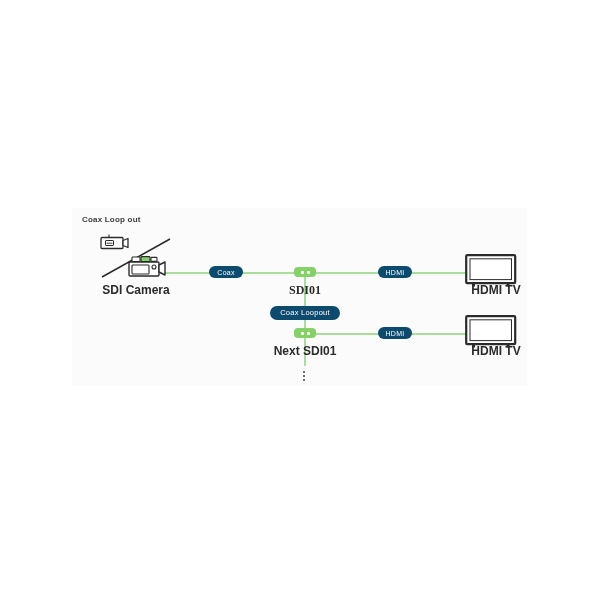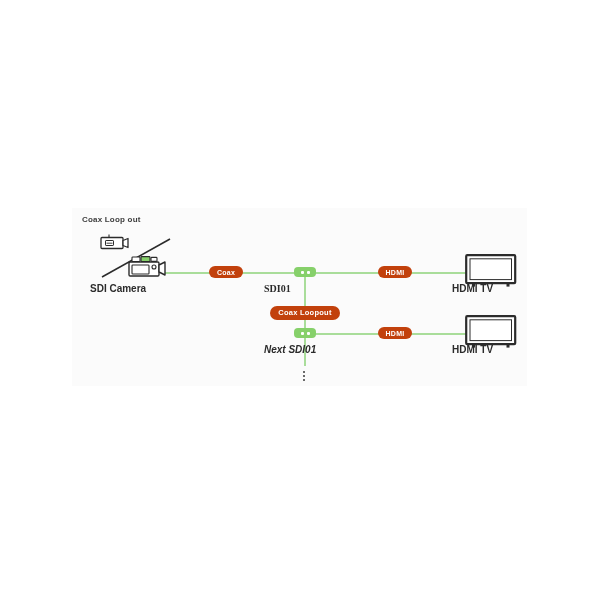--- a/index.html
+++ b/index.html
@@ -20,24 +20,24 @@
     font-size:8px;font-weight:700;color:#3d3d3d;letter-spacing:.2px;
   }
 
   
   .line-h{position:absolute;height:2px;background:#a9dd9a;}
   .line-v{position:absolute;width:2px;background:#a9dd9a;}
 
   
   .pill{
     position:absolute;
-    background:#c2410c;
+    background:#0c4a6e;
     color:#ffffff;
     border-radius:999px;
-    font-size:7px;font-weight:700;letter-spacing:.25px;
+    font-size:7px;font-weight:400;letter-spacing:.25px;
     display:flex;align-items:center;justify-content:center;
     line-height:1;
     white-space:nowrap;
     box-sizing:border-box;
   }
   .pill.coax{left:209px;top:266px;width:34px;height:12px;}
   .pill.hdmi1{left:378px;top:266px;width:34px;height:12px;}
   .pill.loopout{left:270px;top:306px;width:70px;height:14px;font-size:7.5px;}
   .pill.hdmi2{left:378px;top:327px;width:34px;height:12px;}
 
@@ -47,25 +47,25 @@
     background:#86d06a;border-radius:4px;
     display:flex;align-items:center;justify-content:center;gap:3px;
     box-sizing:border-box;
   }
   .device .port{width:3px;height:3px;background:#ffffff;border-radius:1px;}
   .device.sdi1{left:294px;top:267px;}
   .device.sdi2{left:294px;top:328px;}
 
   .node-label{
     position:absolute;
-    font-size:10px;font-weight:700;color:#2b2b2b;
-    white-space:nowrap;text-align:left;
+    font-size:12px;font-weight:700;color:#2b2b2b;
+    white-space:nowrap;text-align:center;
   }
   .node-label.sdi1{left:264px;top:283px;width:82px;font-family:Liberation Serif, serif;}
-  .node-label.sdi2{left:264px;top:344px;width:82px;font-style:italic;}
+  .node-label.sdi2{left:264px;top:344px;width:82px;}
   .node-label.camera{left:90px;top:283px;width:92px;}
   .node-label.tv1{left:452px;top:283px;width:88px;}
   .node-label.tv2{left:452px;top:344px;width:88px;}
 
   
   .ellipsis{position:absolute;left:303px;top:371px;
     display:flex;flex-direction:column;align-items:center;gap:2px;}
   .ellipsis i{display:block;width:2px;height:2px;background:#3a3a3a;border-radius:50%;}
 
   

